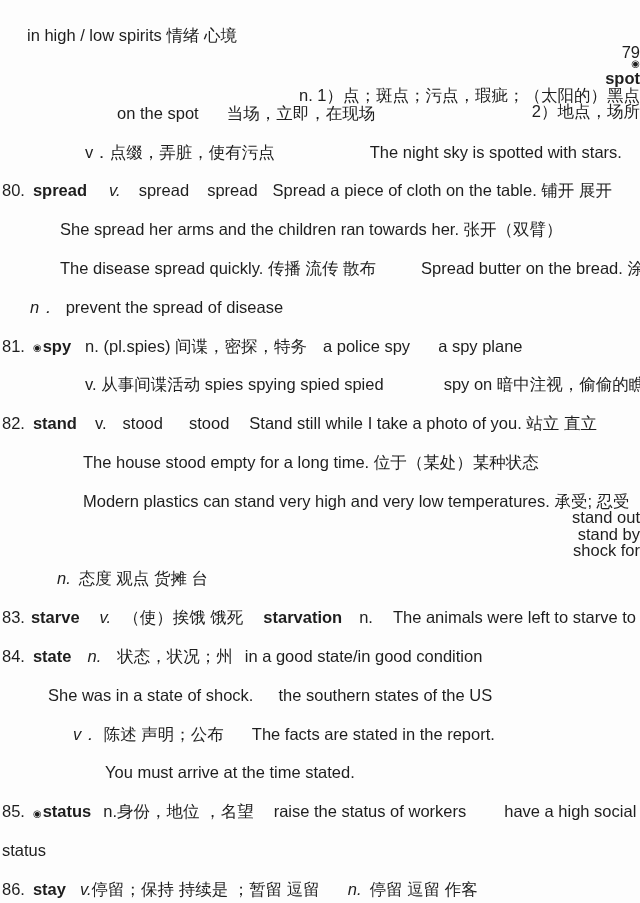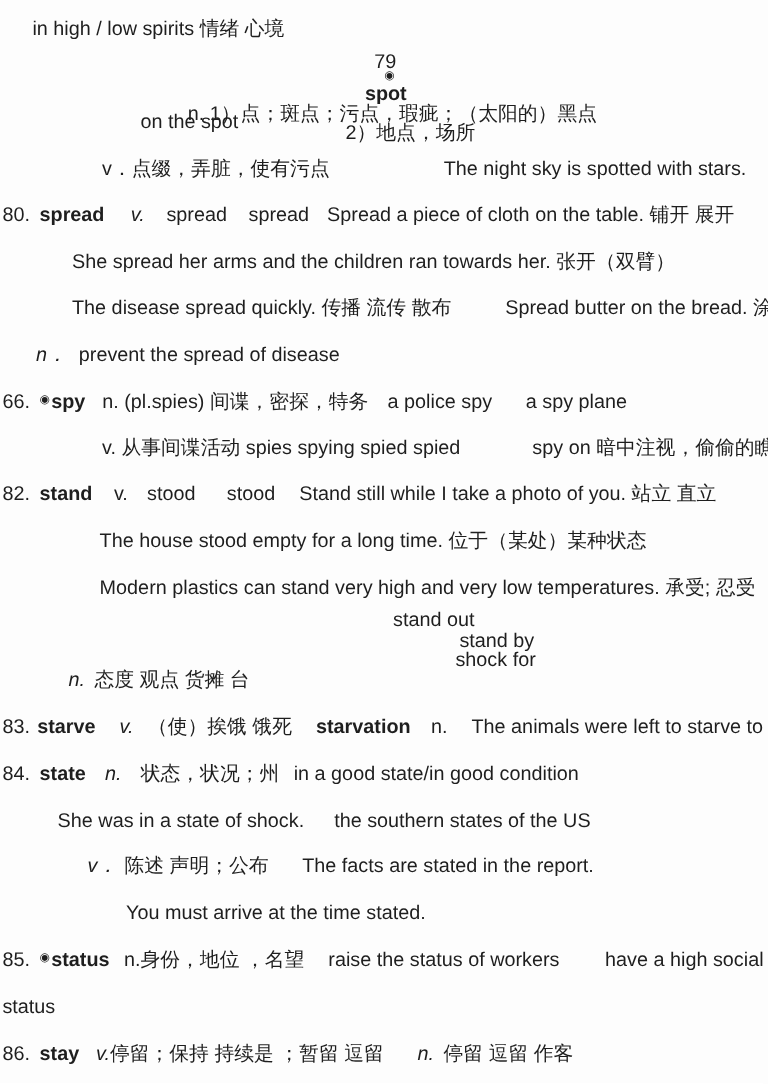--- a/index.html
+++ b/index.html
@@ -14,43 +14,43 @@
     overflow: hidden;
     box-sizing: border-box;
     padding-top: 5px;
     background: #fdfdfd;
     color: #1e1e1e;
     font-family: "Liberation Sans", "DejaVu Sans", sans-serif;
   }
   .line {
     height: 38.8px;
     display: flex;
-    align-items: center;
+    align-items: flex-end;
     white-space: pre;
     font-size: 16.5px;
     line-height: 1;
   }
   .seg { white-space: pre; display: inline-block; }
   .b { font-weight: 700; }
   .i { font-style: italic; }
   .m { font-size: 10px; position: relative; top: -1px; }
 </style>
 </head>
 <body>
 
 <div class="page" style="background: rgb(253, 253, 253); color: rgb(30, 30, 30);">
     <div class="line" style="padding-left: 27px;"><span class="seg">in high / low spirits 情绪 心境</span></div>
     <div class="line" style="padding-left: 2px; flex-direction: column;"><span class="seg">79</span><span class="seg m" style="margin-left: 7px;">◉</span><span class="seg b" style="margin-left: 1px;">spot</span><span class="seg" style="margin-left: 12px;">n. 1）点；斑点；污点，瑕疵；（太阳的）黑点</span><span class="seg" style="margin-left: 42px;">2）地点，场所</span></div>
-    <div class="line" style="padding-left: 117px;"><span class="seg">on the spot</span></div>
+    <div class="line" style="padding-left: 117px;"><span class="seg">on the spot</span><span class="seg" style="margin-left: 28px;">当场，立即，在现场</span></div>
     <div class="line" style="padding-left: 85px;"><span class="seg">v．点缀，弄脏，使有污点</span><span class="seg" style="margin-left: 95px;">The night sky is spotted with stars.</span></div>
     <div class="line" style="padding-left: 2px;"><span class="seg">80.</span><span class="seg b" style="margin-left: 8px;">spread</span><span class="seg i" style="margin-left: 22px;">v.</span><span class="seg" style="margin-left: 18px;">spread</span><span class="seg" style="margin-left: 18px;">spread</span><span class="seg" style="margin-left: 15px;">Spread a piece of cloth on the table. 铺开 展开</span></div>
     <div class="line" style="padding-left: 60px;"><span class="seg">She spread her arms and the children ran towards her. 张开（双臂）</span></div>
     <div class="line" style="padding-left: 60px;"><span class="seg">The disease spread quickly. 传播 流传 散布</span><span class="seg" style="margin-left: 45px;">Spread butter on the bread. 涂抹</span></div>
     <div class="line" style="padding-left: 30px;"><span class="seg i">n．</span><span class="seg" style="margin-left: 10px;">prevent the spread of disease</span></div>
-    <div class="line" style="padding-left: 2px;"><span class="seg">66.</span><span class="seg m" style="margin-left: 8px;">◉</span><span class="seg b" style="margin-left: 1px;">spy</span><span class="seg" style="margin-left: 14px;">n. (pl.spies) 间谍，密探，特务</span><span class="seg" style="margin-left: 16px;">a police spy</span><span class="seg" style="margin-left: 28px;">a spy plane</span></div>
+    <div class="line" style="padding-left: 2px;"><span class="seg">81.</span><span class="seg m" style="margin-left: 8px;">◉</span><span class="seg b" style="margin-left: 1px;">spy</span><span class="seg" style="margin-left: 14px;">n. (pl.spies) 间谍，密探，特务</span><span class="seg" style="margin-left: 16px;">a police spy</span><span class="seg" style="margin-left: 28px;">a spy plane</span></div>
     <div class="line" style="padding-left: 85px;"><span class="seg">v. 从事间谍活动 spies spying spied spied</span><span class="seg" style="margin-left: 60px;">spy on 暗中注视，偷偷的瞧</span></div>
     <div class="line" style="padding-left: 2px;"><span class="seg">82.</span><span class="seg b" style="margin-left: 8px;">stand</span><span class="seg" style="margin-left: 18px;">v.</span><span class="seg" style="margin-left: 16px;">stood</span><span class="seg" style="margin-left: 26px;">stood</span><span class="seg" style="margin-left: 20px;">Stand still while I take a photo of you. 站立 直立</span></div>
     <div class="line" style="padding-left: 83px;"><span class="seg">The house stood empty for a long time. 位于（某处）某种状态</span></div>
     <div class="line" style="padding-left: 83px;"><span class="seg">Modern plastics can stand very high and very low temperatures. 承受; 忍受</span></div>
     <div class="line" style="padding-left: 83px; flex-direction: column;"><span class="seg">stand out</span><span class="seg" style="margin-left: 105px;">stand by</span><span class="seg" style="margin-left: 103px;">shock for</span></div>
     <div class="line" style="padding-left: 57px;"><span class="seg i">n.</span><span class="seg" style="margin-left: 8px;">态度 观点 货摊 台</span></div>
     <div class="line" style="padding-left: 2px;"><span class="seg">83.</span><span class="seg b" style="margin-left: 6px;">starve</span><span class="seg i" style="margin-left: 20px;">v.</span><span class="seg" style="margin-left: 12px;">（使）挨饿 饿死</span><span class="seg b" style="margin-left: 20px;">starvation</span><span class="seg" style="margin-left: 17px;">n.</span><span class="seg" style="margin-left: 20px;">The animals were left to starve to death.</span></div>
     <div class="line" style="padding-left: 2px;"><span class="seg">84.</span><span class="seg b" style="margin-left: 8px;">state</span><span class="seg i" style="margin-left: 16px;">n.</span><span class="seg" style="margin-left: 16px;">状态，状况；州</span><span class="seg" style="margin-left: 12px;">in a good state/in good condition</span></div>
     <div class="line" style="padding-left: 48px;"><span class="seg">She was in a state of shock.</span><span class="seg" style="margin-left: 25px;">the southern states of the US</span></div>
     <div class="line" style="padding-left: 73px;"><span class="seg i">v．</span><span class="seg" style="margin-left: 6px;">陈述 声明；公布</span><span class="seg" style="margin-left: 28px;">The facts are stated in the report.</span></div>

